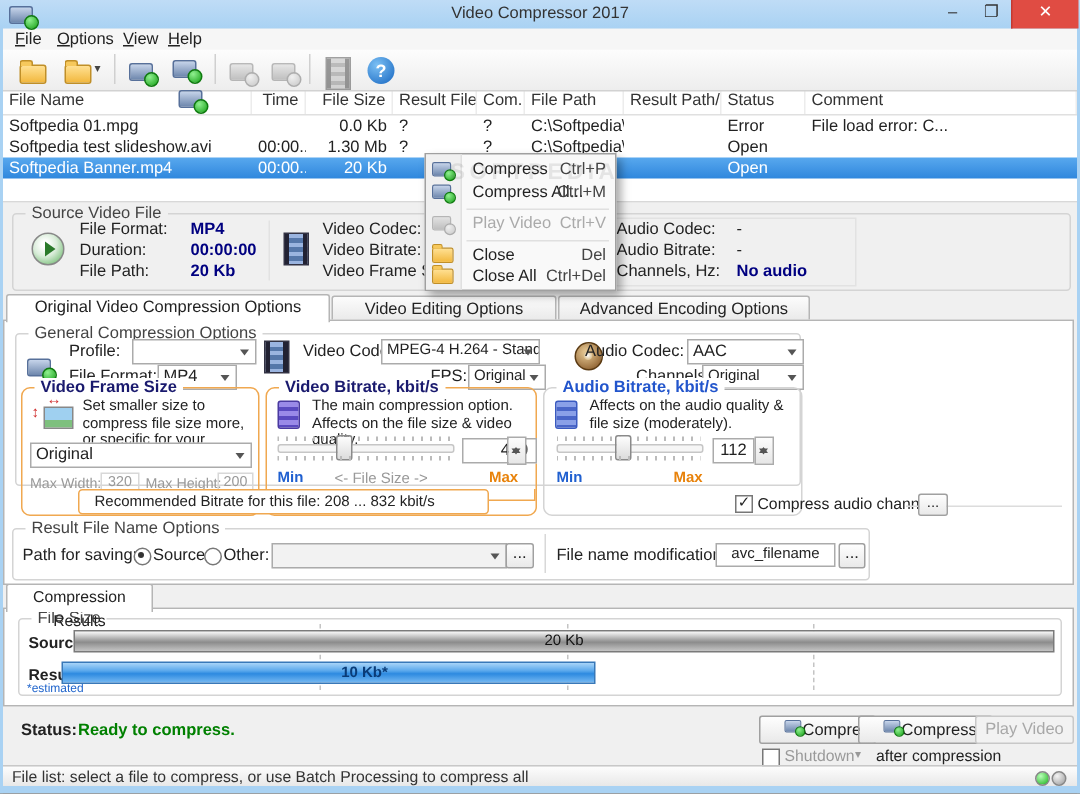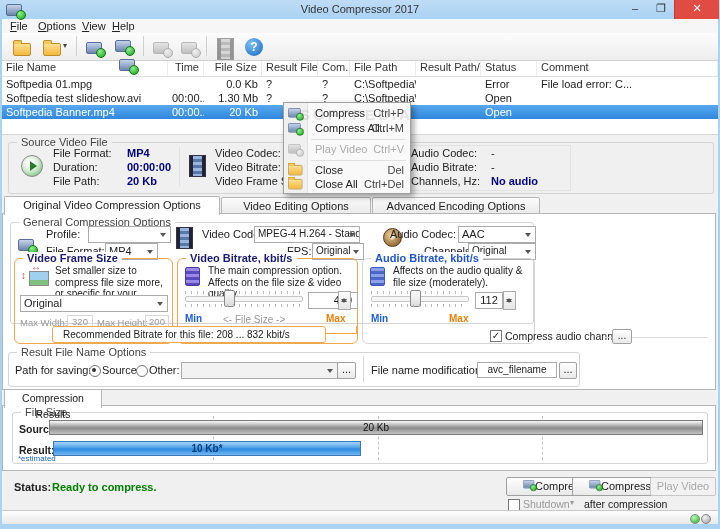--- a/index.html
+++ b/index.html
@@ -326,36 +326,37 @@
   <div class="panel" style="left:2px;top:405px;width:712px;height:64px;"></div>
   <div class="gbox" style="left:12px;top:412px;width:694px;height:50px;">
     <span class="legend w">File Size</span>
     <div class="dash" style="left:200px;top:3px;height:44px;"></div>
     <div class="dash" style="left:365px;top:3px;height:44px;"></div>
     <div class="dash" style="left:529px;top:3px;height:44px;"></div>
     <span class="lbl" style="left:6px;top:10px;font-size:10.5px;font-weight:bold;">Source:</span>
     <div class="bar src" style="left:36px;top:7px;width:652px;">20 Kb</div>
     <span class="lbl" style="left:6px;top:31px;font-size:10.5px;font-weight:bold;">Result:</span>
     <span class="lbl" style="left:5px;top:41px;font-size:8px;color:#2266cc;">*estimated</span>
-    <div class="bar res" style="left:40px;top:28px;width:306px;">10 Kb*</div>
+    <div class="bar res" style="left:28px;top:28px;width:306px;padding-left:48px;">10 Kb*</div>
   </div>
 
   
   <span class="lbl" style="left:14px;top:481px;font-weight:bold;">Status:</span>
   <span class="lbl" style="left:52px;top:481px;font-weight:bold;color:#008000;">Ready to compress.</span>
   <div class="btn3d" style="left:506px;top:477px;width:64px;height:17px;line-height:16px;padding-left:12px;"><span class="i-cam abs" style="left:4px;top:2px;transform:scale(.7);transform-origin:0 0;"></span>Compress</div>
   <div class="btn3d" style="left:572px;top:477px;width:76px;height:17px;line-height:16px;padding-left:12px;"><span class="i-cam abs" style="left:4px;top:2px;transform:scale(.7);transform-origin:0 0;"></span>Compress All</div>
   <div class="btn3d dis" style="left:650px;top:477px;width:64px;height:17px;line-height:16px;background:#f2f2f2;border-color:#c8c8c8;">Play Video</div>
   <div class="cb" style="left:508px;top:499px;"></div>
   <span class="lbl graytxt" style="left:523px;top:498px;font-size:10.5px;">Shutdown</span>
   <span class="abs graytxt" style="left:570px;top:498px;font-size:8px;">▾</span>
   <span class="lbl" style="left:584px;top:498px;font-size:10.5px;">after compression</span>
 
   
   <div class="statusbar">
+    <span class="lbl" style="left:6px;top:0;font-size:10.5px;color:#333;">File list: select a file to compress, or use Batch Processing to compress all</span>
     <div class="led g" style="left:688px;"></div>
     <div class="led o" style="left:699px;"></div>
   </div>
 
   
   <div class="cmenu">
     <div class="cmi" style="top:3px;">
       <span class="cic i-cam"></span>
       <span class="cl">Compress</span>
       <span class="cs">Ctrl+P</span>

